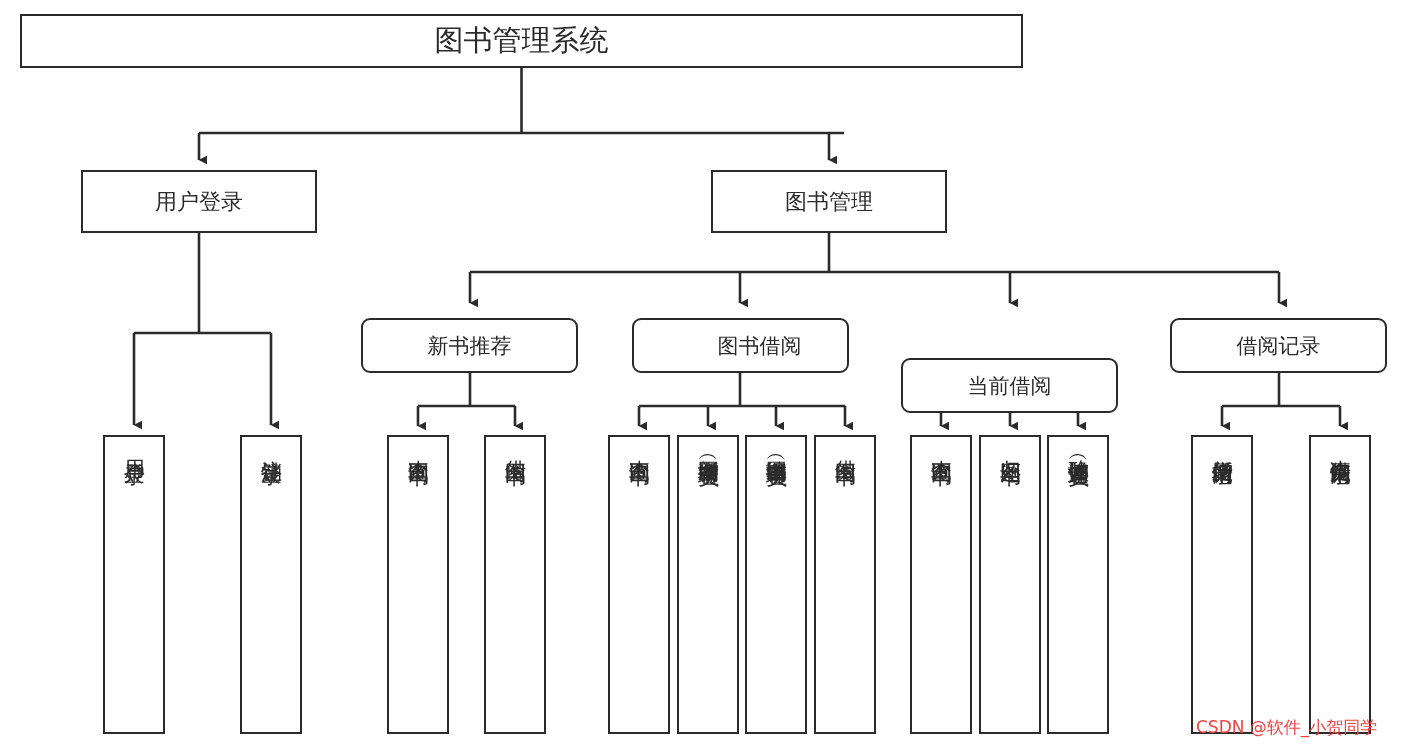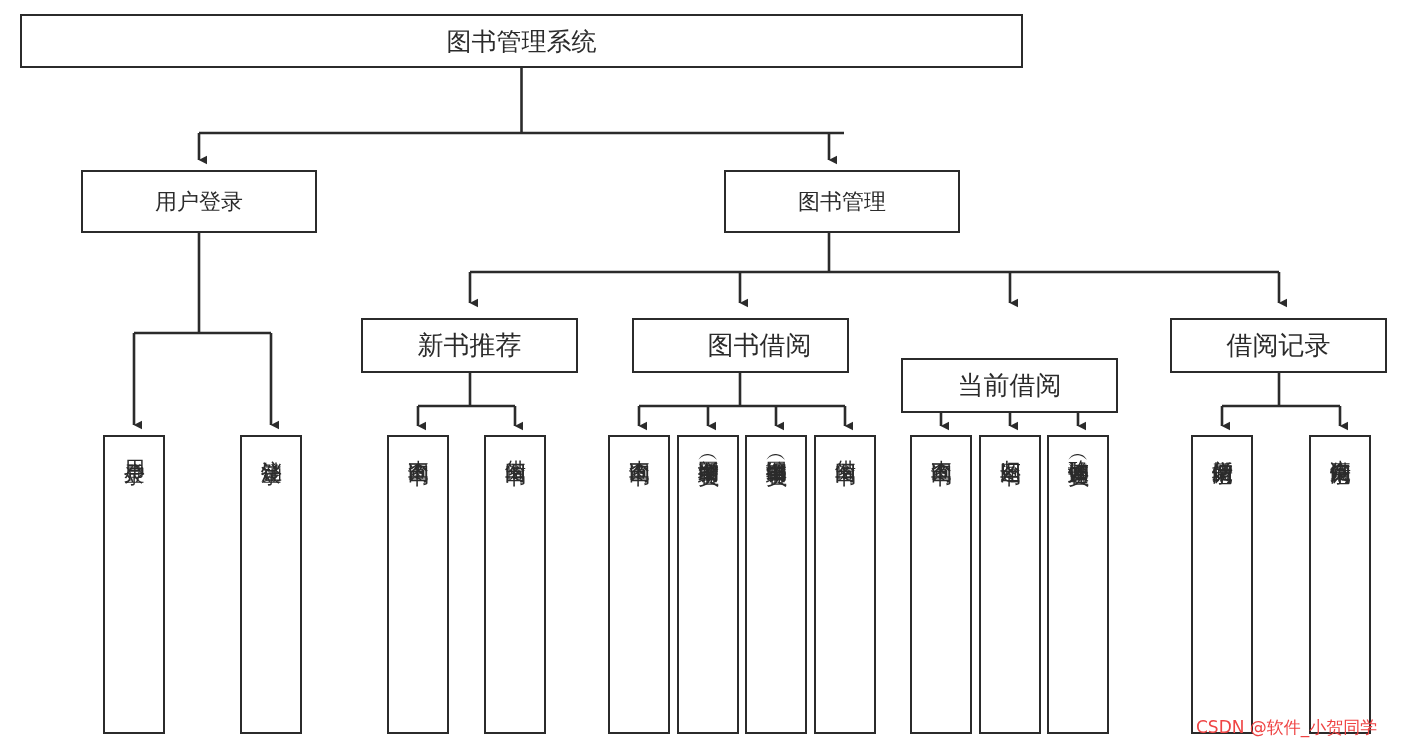--- a/index.html
+++ b/index.html
@@ -30,28 +30,29 @@
     box-sizing: border-box;
     border: 2.5px solid #2b2b2b;
     background: #ffffff;
     display: flex;
     align-items: center;
     justify-content: center;
     color: #2b2b2b;
     z-index: 2;
   }
   .node.root {
-    font-size: 25px;
+    font-size: 29px;
     text-align: center;
   }
   .node.lvl1 {
     font-size: 22px;
   }
   .node.lvl2 {
-    font-size: 26px;
+    font-size: 21px;
+    border-radius: 9px;
   }
   
   .node.leaf {
     font-size: 21px;
     align-items: flex-start;
     justify-content: center;
     padding-top: 6px;
   }
   .node.leaf .vtext {
     writing-mode: vertical-rl;
@@ -126,21 +127,21 @@
     </g>
   </svg>
 
   <div class="node root" style="left:20px; top:14px; width:1003px; height:54px;">
     <span>图书管理系统</span>
   </div>
 
   <div class="node lvl1" style="left:81px; top:170px; width:236px; height:63px;">
     <span>用户登录</span>
   </div>
-  <div class="node lvl1" style="left:711px; top:170px; width:236px; height:63px;margin-left:13px;">
+  <div class="node lvl1" style="left:711px; top:170px; width:236px; height:63px;">
     <span>图书管理</span>
   </div>
 
   <div class="node lvl2" style="left:361px; top:318px; width:217px; height:55px;">
     <span>新书推荐</span>
   </div>
   <div class="node lvl2" style="left:632px; top:318px; width:217px; height:55px;padding-left:38px;">
     <span>图书借阅</span>
   </div>
   <div class="node lvl2" style="left:901px; top:318px; width:217px; height:55px;margin-top:40px;">

